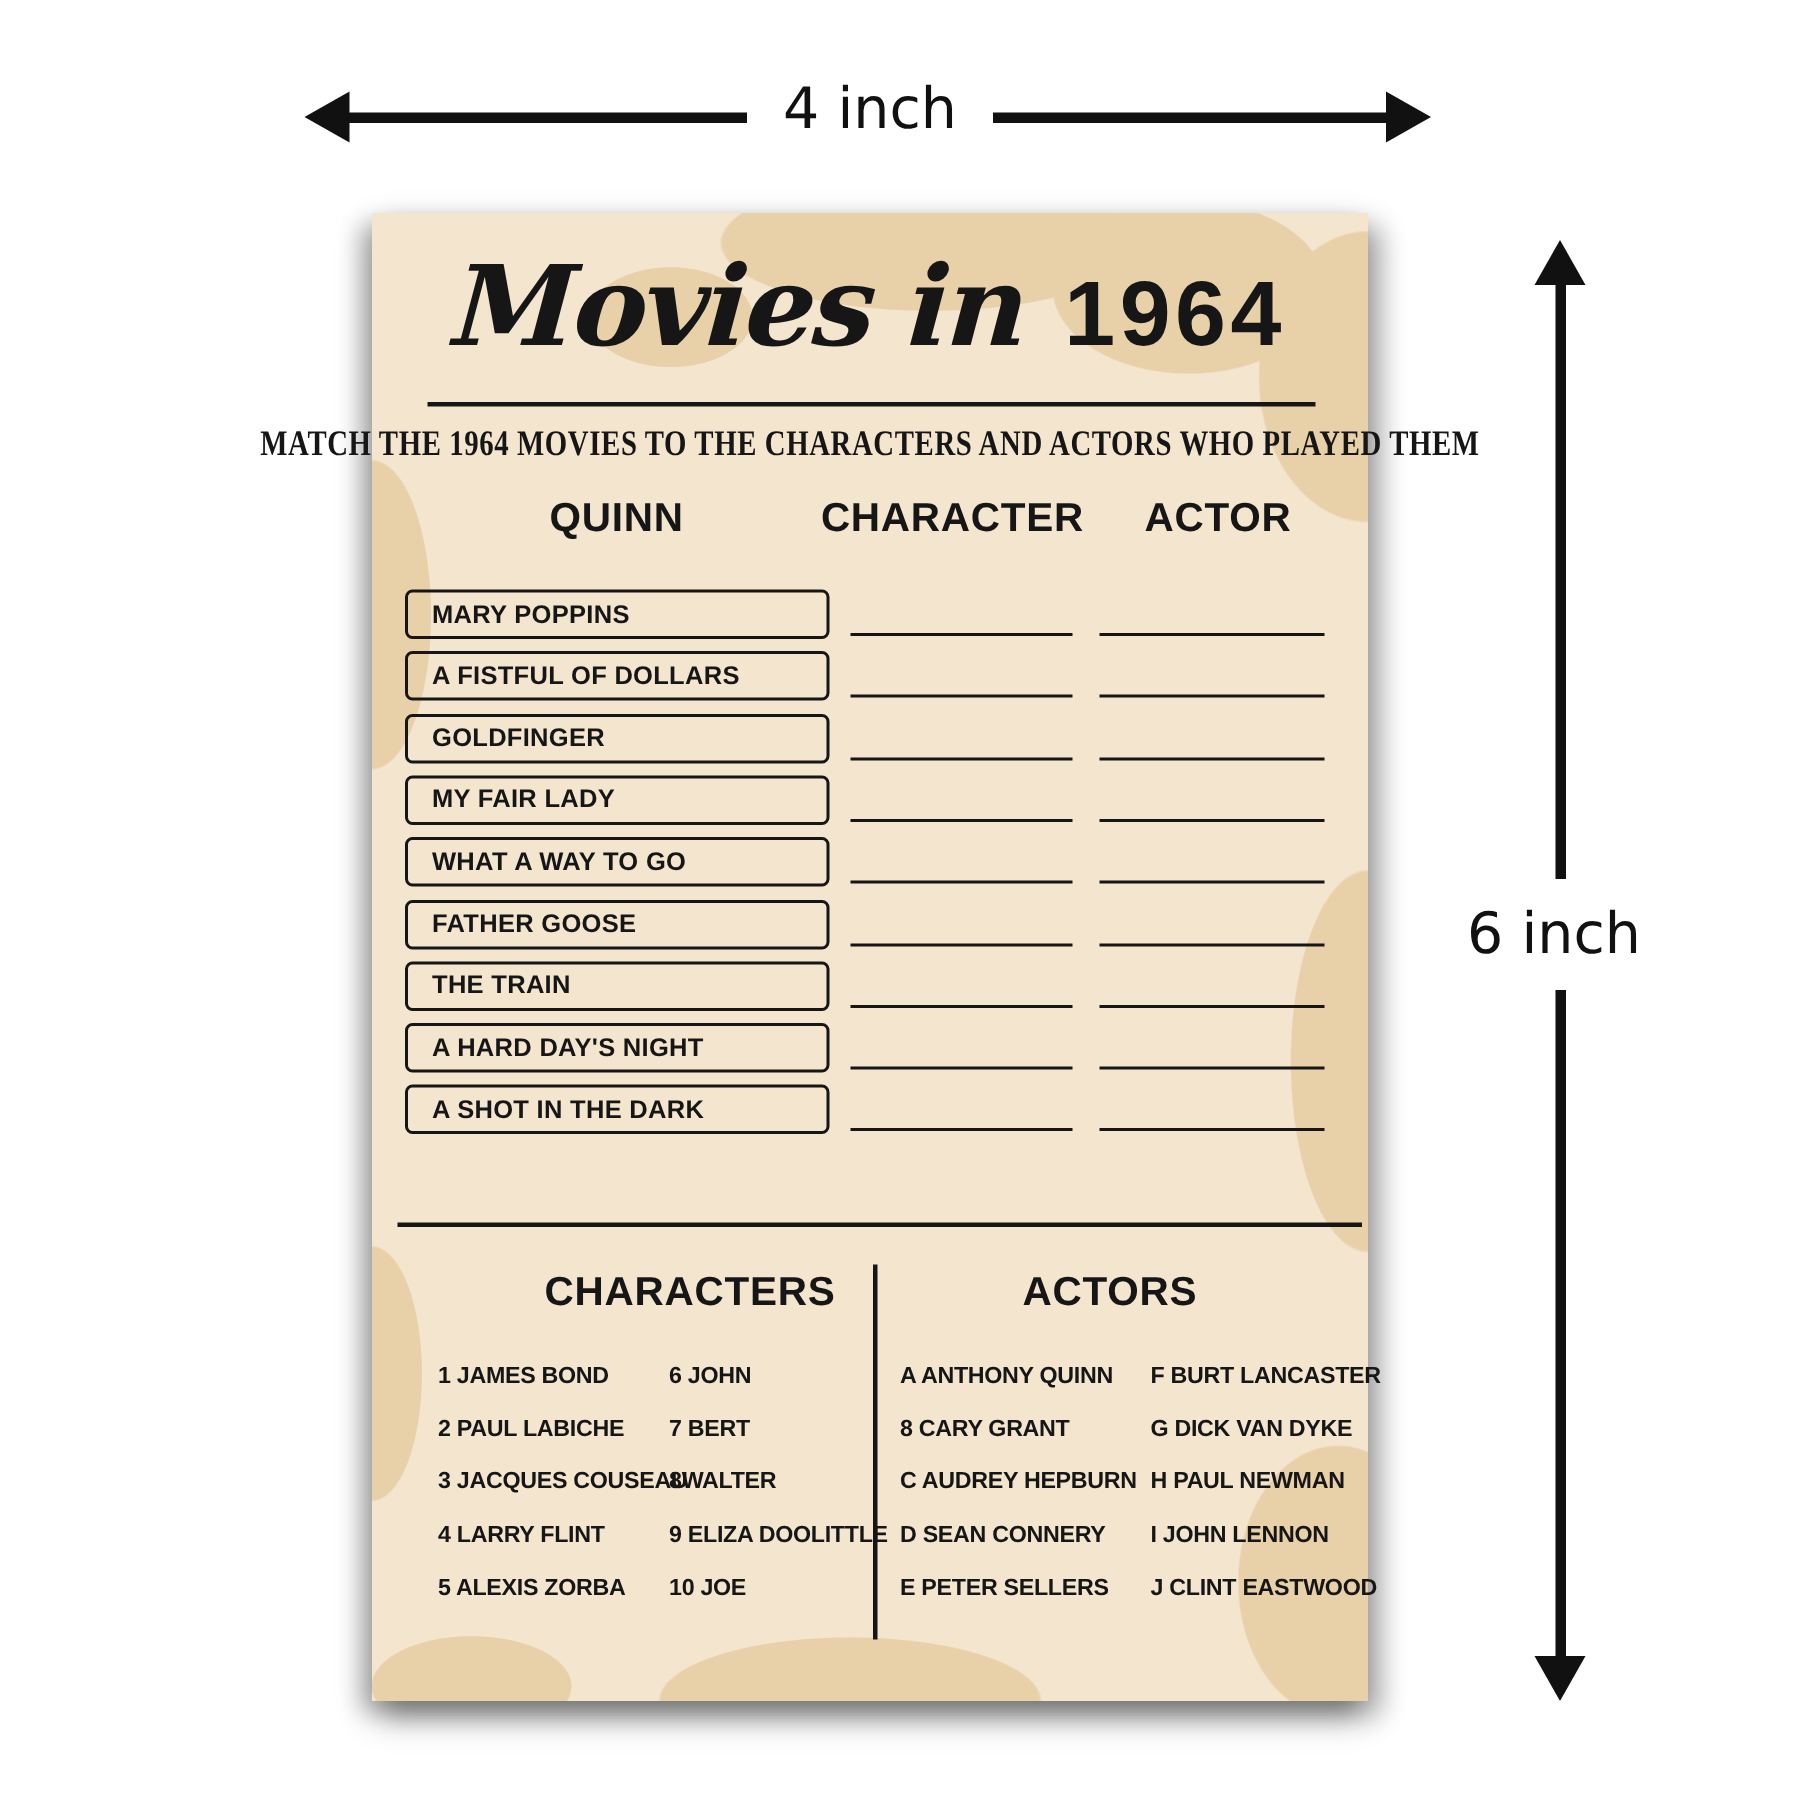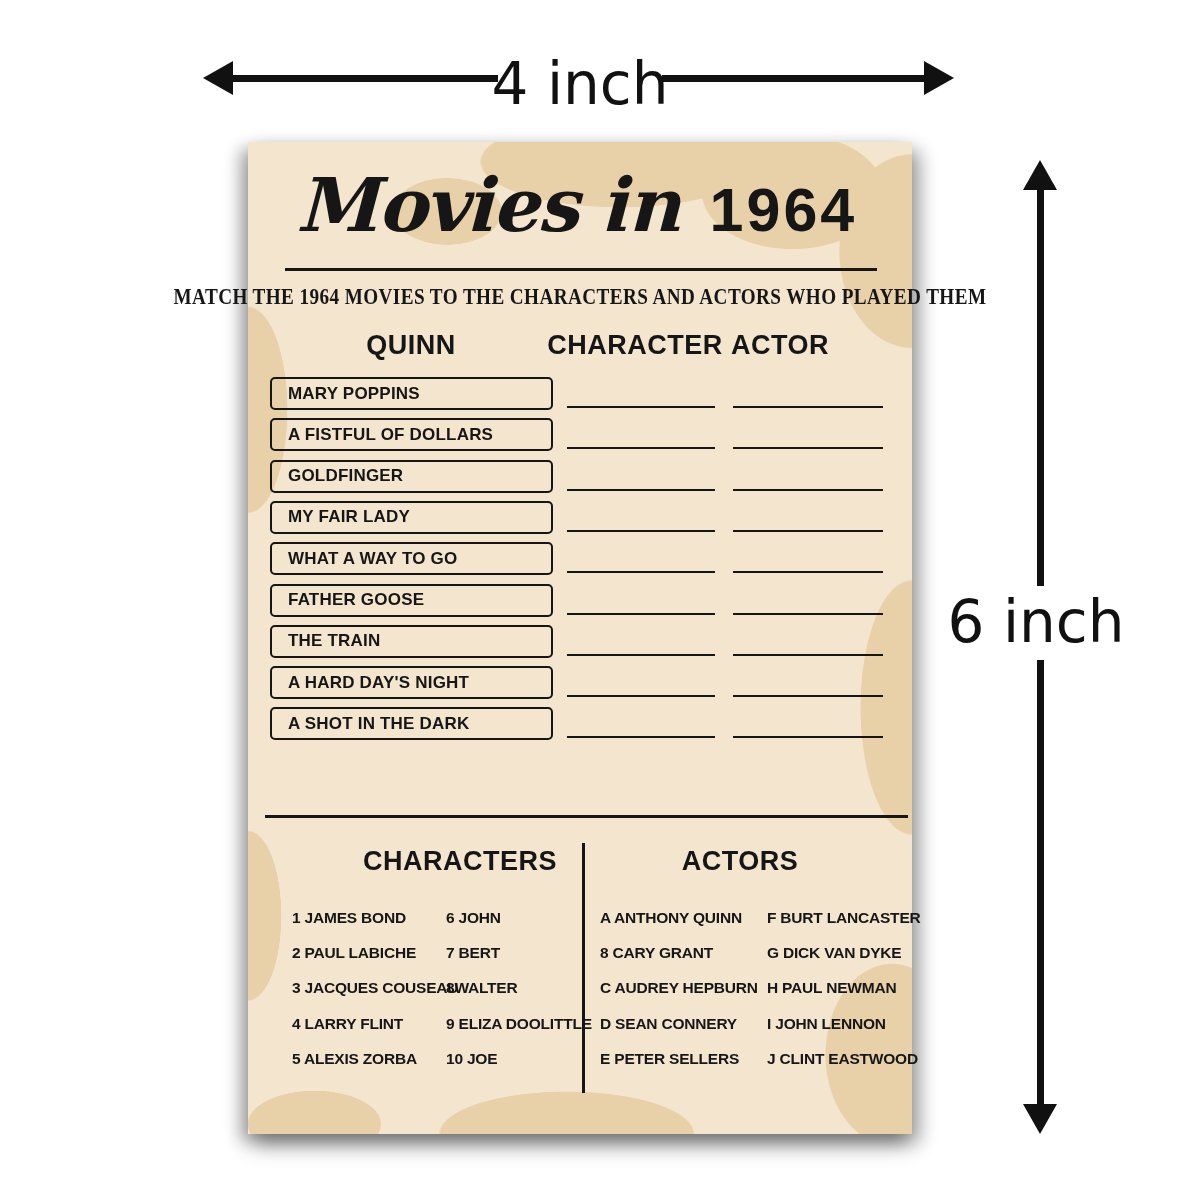--- a/index.html
+++ b/index.html
@@ -1,20 +1,20 @@
 <!DOCTYPE html>
 <html><head>
 <meta charset="utf-8">
 <style>
   html,body{margin:0;padding:0;background:#ffffff;}
   .stage{position:relative;width:1200px;height:1200px;background:#ffffff;overflow:hidden;
          font-family:"Liberation Sans",sans-serif;color:#161616;}
 
   
-  .dim-label{position:absolute;font-family:"DejaVu Sans",sans-serif;font-size:58px;color:#111;white-space:nowrap;}
+  .dim-label{position:absolute;font-family:"DejaVu Sans",sans-serif;font-size:38px;color:#111;white-space:nowrap;}
   .dim-line{position:absolute;background:#111;}
   .ah{position:absolute;width:0;height:0;}
   
   .w-label{left:580px;top:50px;transform:translateX(-50%);}
   .w-line-l{left:228px;top:75px;width:270px;height:7px;}
   .w-line-r{left:662px;top:75px;width:268px;height:7px;}
   .ah-left{left:203px;top:61px;border-top:17px solid transparent;border-bottom:17px solid transparent;border-right:30px solid #111;}
   .ah-right{left:924px;top:61px;border-top:17px solid transparent;border-bottom:17px solid transparent;border-left:30px solid #111;}
   
   .h-label{left:1036px;top:622px;transform:translate(-50%,-50%);}
@@ -46,23 +46,23 @@
   .title-year{font-family:"Liberation Sans",sans-serif;font-weight:bold;font-size:61px;letter-spacing:3px;}
   .title-divider{position:absolute;left:37px;top:126px;width:592px;height:3px;background:#161616;}
   .subtitle{position:absolute;left:50%;top:141px;transform:translateX(-50%) scaleX(0.8);
             font-family:"Liberation Serif",serif;font-weight:bold;font-size:24px;letter-spacing:0.5px;
             white-space:nowrap;}
 
   .col-header{position:absolute;top:188px;transform:translateX(-50%);font-weight:bold;font-size:27px;
               letter-spacing:0.5px;white-space:nowrap;}
   .col-header.movie{left:163px;}
   .col-header.character{left:387px;}
-  .col-header.actor{left:532px;}
-
-  .movie-rows{position:absolute;left:0;top:0;width:100%;height:100%;}
+  .col-header.actor{left:564px;}
+
+  .movie-rows{position:absolute;left:0;top:16px;width:100%;height:100%;}
   .movie-row{position:absolute;left:0;top:calc(235px + var(--i)*41.3px);width:100%;height:33px;}
   .movie-box{position:absolute;left:22px;top:0;width:283px;height:33px;border:2px solid #161616;
              border-radius:5px;box-sizing:border-box;display:flex;align-items:center;padding-left:16px;
              font-weight:bold;font-size:17px;letter-spacing:0.2px;white-space:nowrap;}
   .char-line{position:absolute;left:319px;top:29px;width:148px;height:0;border-top:2px solid #161616;}
   .actor-line{position:absolute;left:485px;top:29px;width:150px;height:0;border-top:2px solid #161616;}
 
   .bottom-divider{position:absolute;left:17px;top:673px;width:643px;height:3px;background:#161616;}
   .v-divider{position:absolute;left:334px;top:701px;width:3px;height:250px;background:#161616;}
 

